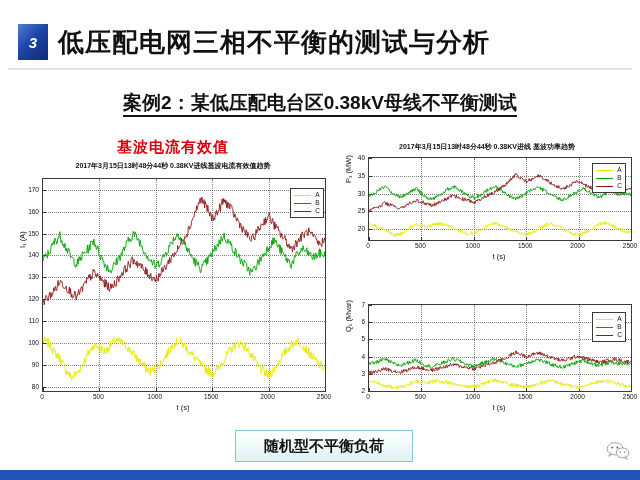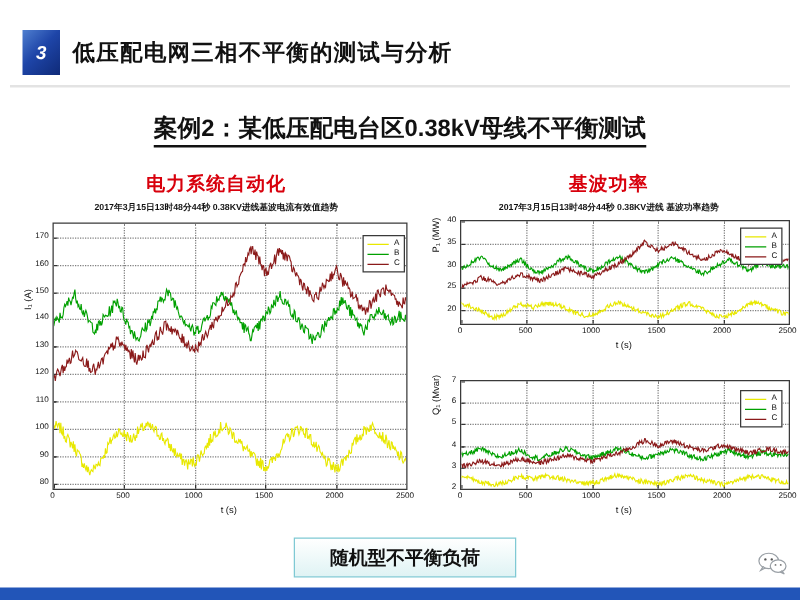--- a/index.html
+++ b/index.html
@@ -16,21 +16,21 @@
   }
   #slide-number-badge{
     position:absolute;left:18px;top:0px;width:30px;height:36px;
     background:linear-gradient(135deg,#4f7fd0 0%,#1e45a8 45%,#0f2a78 100%);
     color:#ffffff;font-style:italic;font-weight:bold;font-size:15px;
     display:flex;align-items:center;justify-content:center;
     box-shadow:0 0 0 0px #fff;
   }
   #header-title{
     position:absolute;left:58px;top:0px;
-    font-size:18px;font-weight:bold;color:#111111;
+    font-size:26px;font-weight:bold;color:#111111;
     letter-spacing:1px;line-height:36px;white-space:nowrap;
   }
   #header-rule{
     position:absolute;left:8px;top:68px;width:624px;height:2px;
     background:#e3e3e3;
   }
   
   #case-subtitle{
     position:absolute;left:0;top:90px;width:640px;
     text-align:center;font-size:19px;font-weight:bold;color:#111;
@@ -112,21 +112,21 @@
   <div id="slide-number-badge">3</div>
   <div id="header-title">低压配电网三相不平衡的测试与分析</div>
 </div>
 <div id="header-rule"></div>
 
 <div id="case-subtitle">
   <span>案例2：某低压配电台区0.38kV母线不平衡测试</span>
 </div>
 
 <div class="panel" id="panel-0" style="left:8px;top:138px;width:330px;height:290px;">
-  <div class="chart-heading">电力系统自动化</div>
+  <div class="chart-heading">基波电流有效值</div>
   <div class="chart-subcaption">2017年3月15日13时48分44秒  0.38KV进线基波电流有效值趋势</div>
   <div class="plot-wrap" id="wrap-0" style="position:relative;width:330px;height:250px;">
       <div class="plot-box" style="left: 34px; top: 4px; width: 282px; height: 212px;">
         <div class="gridline" style="top: 207.629px;"></div>
         <div class="ytick-mark" style="left: 0px; top: 207.629px;"></div>
         <div class="gridline" style="top: 185.773px;"></div>
         <div class="ytick-mark" style="left: 0px; top: 185.773px;"></div>
         <div class="gridline" style="top: 163.918px;"></div>
         <div class="ytick-mark" style="left: 0px; top: 163.918px;"></div>
         <div class="gridline" style="top: 142.062px;"></div>
@@ -188,21 +188,20 @@
         </div>
         <div class="legend-row">
           <span class="legend-swatch" style="border-top-color: rgb(139, 26, 26);"></span>
           <span class="legend-label">C</span>
         </div>
       </div>
     </div>
 </div>
 
 <div class="panel" id="panel-1" style="left:334px;top:138px;width:306px;height:160px;">
-  <div class="chart-heading">基波功率</div>
   <div class="chart-subcaption">2017年3月15日13时48分44秒  0.38KV进线 基波功率趋势</div>
   <div class="plot-wrap" id="wrap-1" style="position:relative;width:306px;height:122px;">
       <div class="plot-box" style="left: 34px; top: 2px; width: 262px; height: 82px;">
         <div class="gridline" style="top: 71.3043px;"></div>
         <div class="ytick-mark" style="left: 0px; top: 71.3043px;"></div>
         <div class="gridline" style="top: 53.4783px;"></div>
         <div class="ytick-mark" style="left: 0px; top: 53.4783px;"></div>
         <div class="gridline" style="top: 35.6522px;"></div>
         <div class="ytick-mark" style="left: 0px; top: 35.6522px;"></div>
         <div class="gridline" style="top: 17.8261px;"></div>

